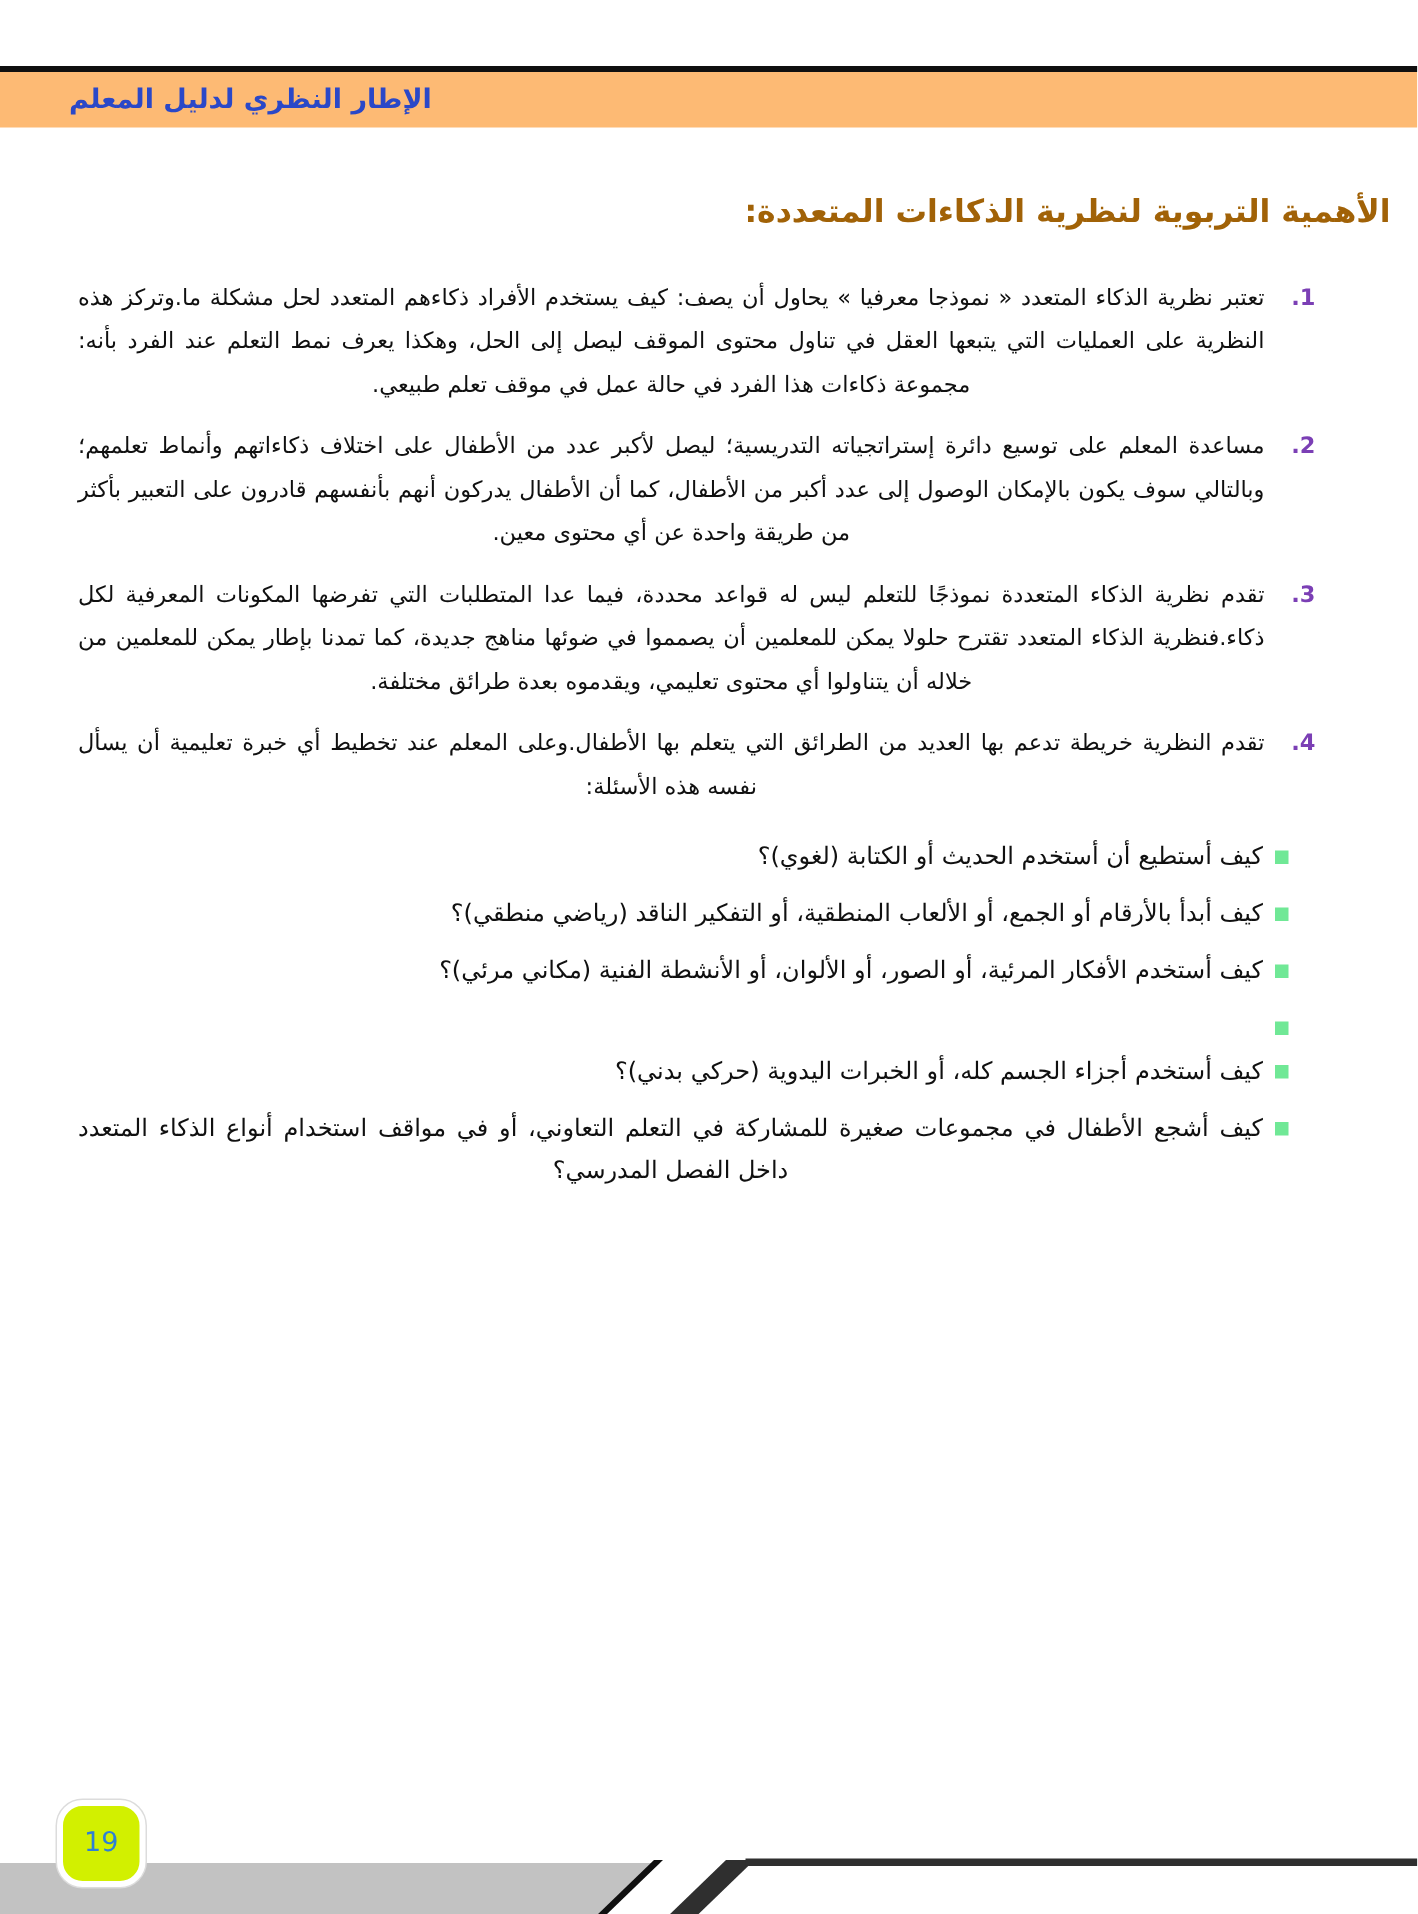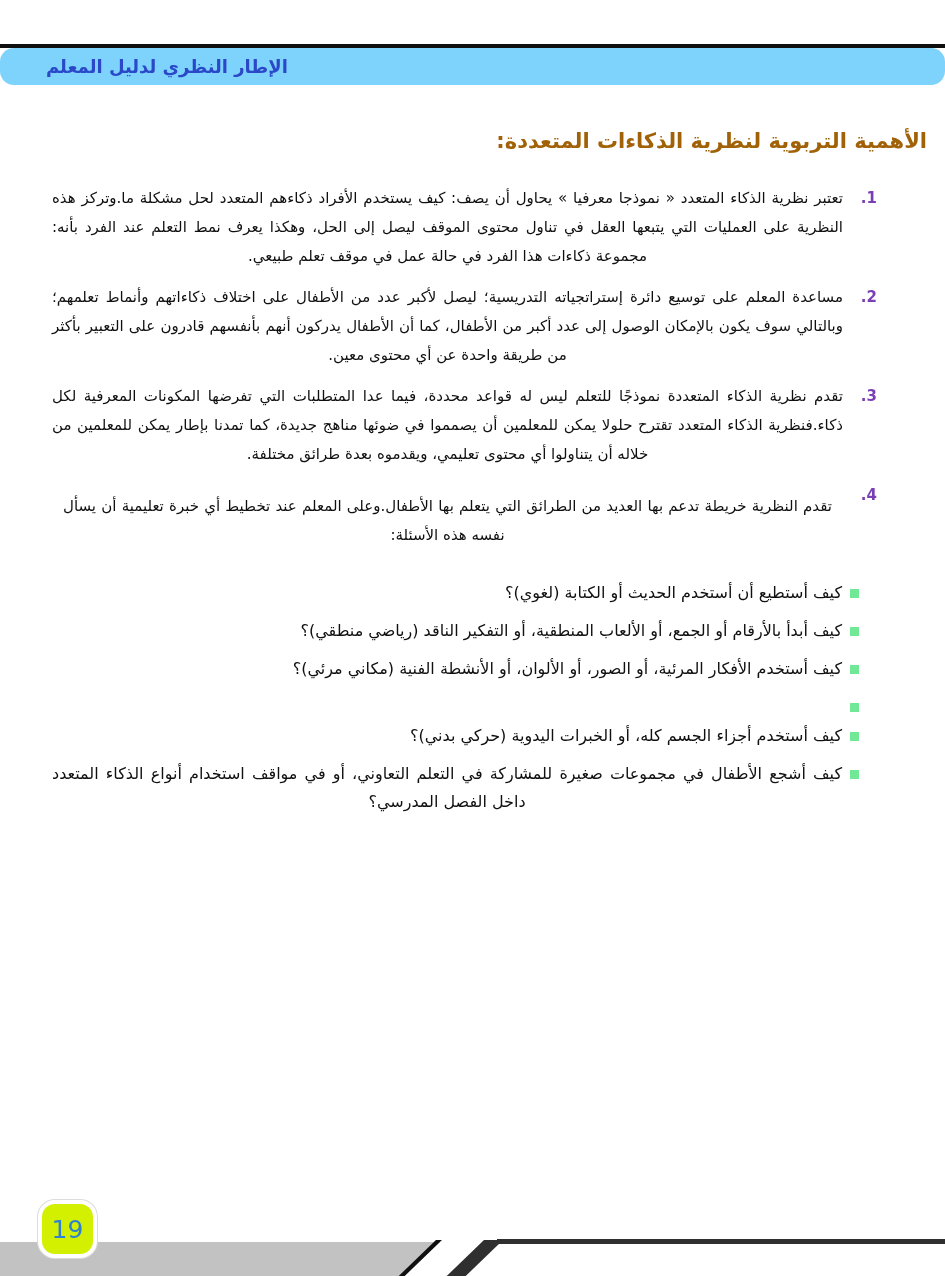--- a/index.html
+++ b/index.html
@@ -2,21 +2,21 @@
 <html lang="ar"><head>
 <meta charset="utf-8">
 <style>
   html,body{margin:0;padding:0;background:#fff;}
   .page{
     position:relative;width:945px;height:1276px;background:#ffffff;overflow:hidden;
     font-family:"DejaVu Sans",sans-serif;color:#101010;
   }
   
   .top-rule{position:absolute;top:44px;left:0;width:100%;height:4px;background:#101010;}
-  .header-bar{position:absolute;top:48px;left:0;width:100%;height:37px;background:#7dd3fc;border-radius:14px;}
+  .header-bar{position:absolute;top:48px;left:0;width:100%;height:37px;background:#fdba74;}
   .header-title{
     position:absolute;left:46px;top:0;height:37px;display:flex;align-items:center;
     direction:rtl;color:#2a48c8;font-weight:bold;font-size:18px;letter-spacing:0;
   }
   
   .content{position:absolute;top:127px;left:0;right:0;padding:0 18px 0 52px;direction:rtl;text-align:right;}
   .section-title{
     margin:0 0 28px 0;color:#a16207;font-size:21px;font-weight:bold;line-height:1.4;
   }
   .numbered-list{padding:0 50px 0 0;margin:0;}
@@ -40,21 +40,21 @@
   .footer-slash-thick{
     position:absolute;left:484px;top:1240px;width:19px;height:36px;background:#2f2f2f;
     transform-origin:top left;transform:skewX(-46deg);
   }
   .footer-rule{position:absolute;left:497px;top:1239px;width:448px;height:5px;background:#2f2f2f;}
   .page-badge{
     position:absolute;left:38px;top:1200px;width:59px;height:58px;box-sizing:border-box;
     background:#d2f000;border:4px solid #ffffff;border-radius:17px;
     box-shadow:0 0 0 1px #dcdcdc;display:flex;align-items:center;justify-content:center;z-index:2;
   }
-  .page-number{color:#2e7fd6;font-size:25px;line-height:1;}
+  .page-number{color:#2e7fd6;font-size:18px;line-height:1;}
 </style>
 </head>
 <body>
 
 <div class="page">
 
   <div class="top-rule"></div>
   <div class="header-bar">
     <span class="header-title">الإطار النظري لدليل المعلم</span>
   </div>
@@ -71,21 +71,21 @@
       <div class="list-item">
         <span class="item-number">2.</span>
         <p class="item-text" style="margin:0">مساعدة المعلم على توسيع دائرة إستراتجياته التدريسية؛ ليصل لأكبر عدد من الأطفال على اختلاف ذكاءاتهم وأنماط تعلمهم؛ وبالتالي سوف يكون بالإمكان الوصول إلى عدد أكبر من الأطفال، كما أن الأطفال يدركون أنهم بأنفسهم قادرون على التعبير بأكثر من طريقة واحدة عن أي محتوى معين.</p>
       </div>
       <div class="list-item">
         <span class="item-number">3.</span>
         <p class="item-text" style="margin:0">تقدم نظرية الذكاء المتعددة نموذجًا للتعلم ليس له قواعد محددة، فيما عدا المتطلبات التي تفرضها المكونات المعرفية لكل ذكاء.فنظرية الذكاء المتعدد تقترح حلولا يمكن للمعلمين أن يصمموا في ضوئها مناهج جديدة، كما تمدنا بإطار يمكن للمعلمين من خلاله أن يتناولوا أي محتوى تعليمي، ويقدموه بعدة طرائق مختلفة.</p>
       </div>
       <div class="list-item">
         <span class="item-number">4.</span>
-        <p class="item-text" style="margin:11px">تقدم النظرية خريطة تدعم بها العديد من الطرائق التي يتعلم بها الأطفال.وعلى المعلم عند تخطيط أي خبرة تعليمية أن يسأل نفسه هذه الأسئلة:</p>
+        <p class="item-text" style="margin:0">تقدم النظرية خريطة تدعم بها العديد من الطرائق التي يتعلم بها الأطفال.وعلى المعلم عند تخطيط أي خبرة تعليمية أن يسأل نفسه هذه الأسئلة:</p>
       </div>
     </div>
 
     <div class="question-list">
       <div class="question-item">
         <span class="bullet"></span>
         <span class="question-text">كيف أستطيع أن أستخدم الحديث أو الكتابة (لغوي)؟</span>
       </div>
       <div class="question-item">
         <span class="bullet"></span>

